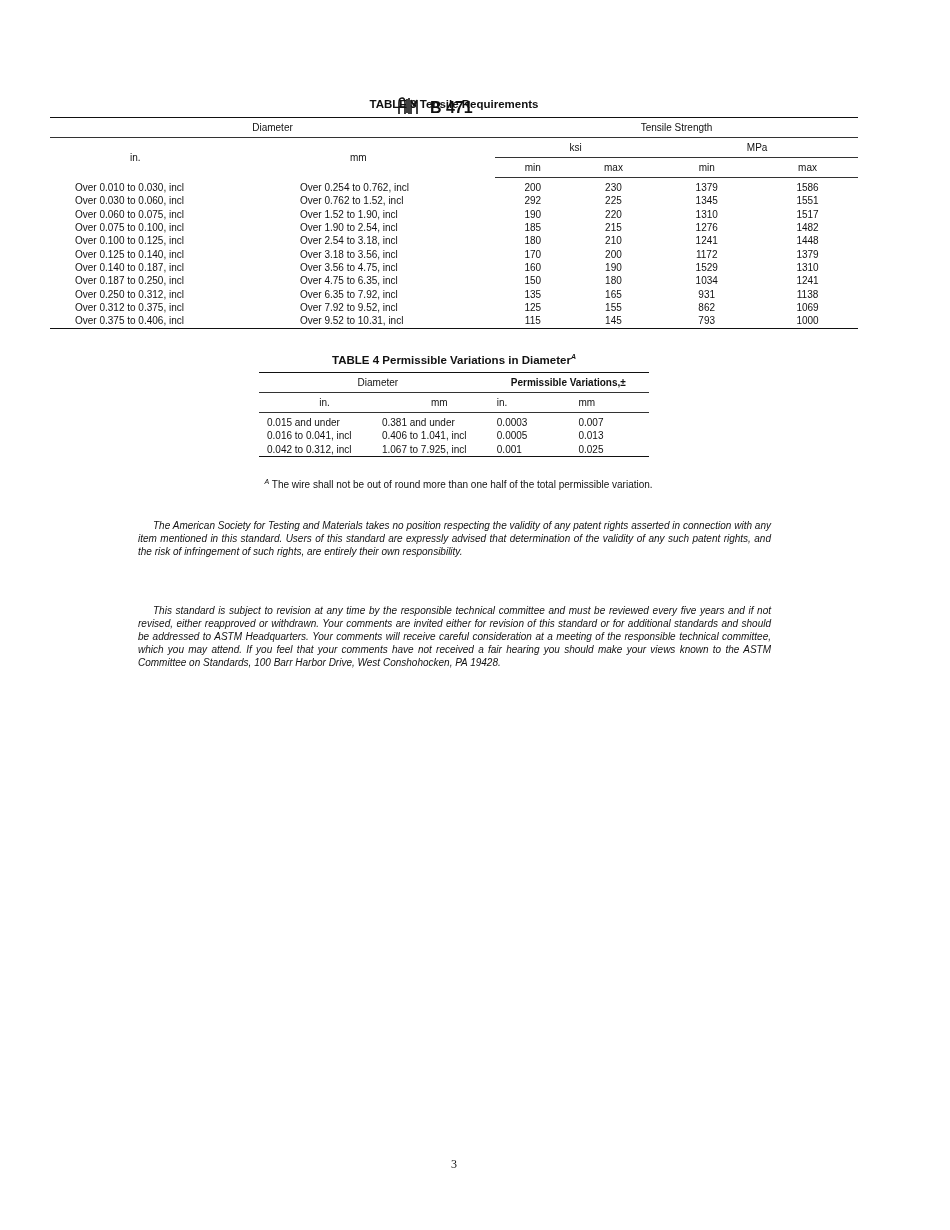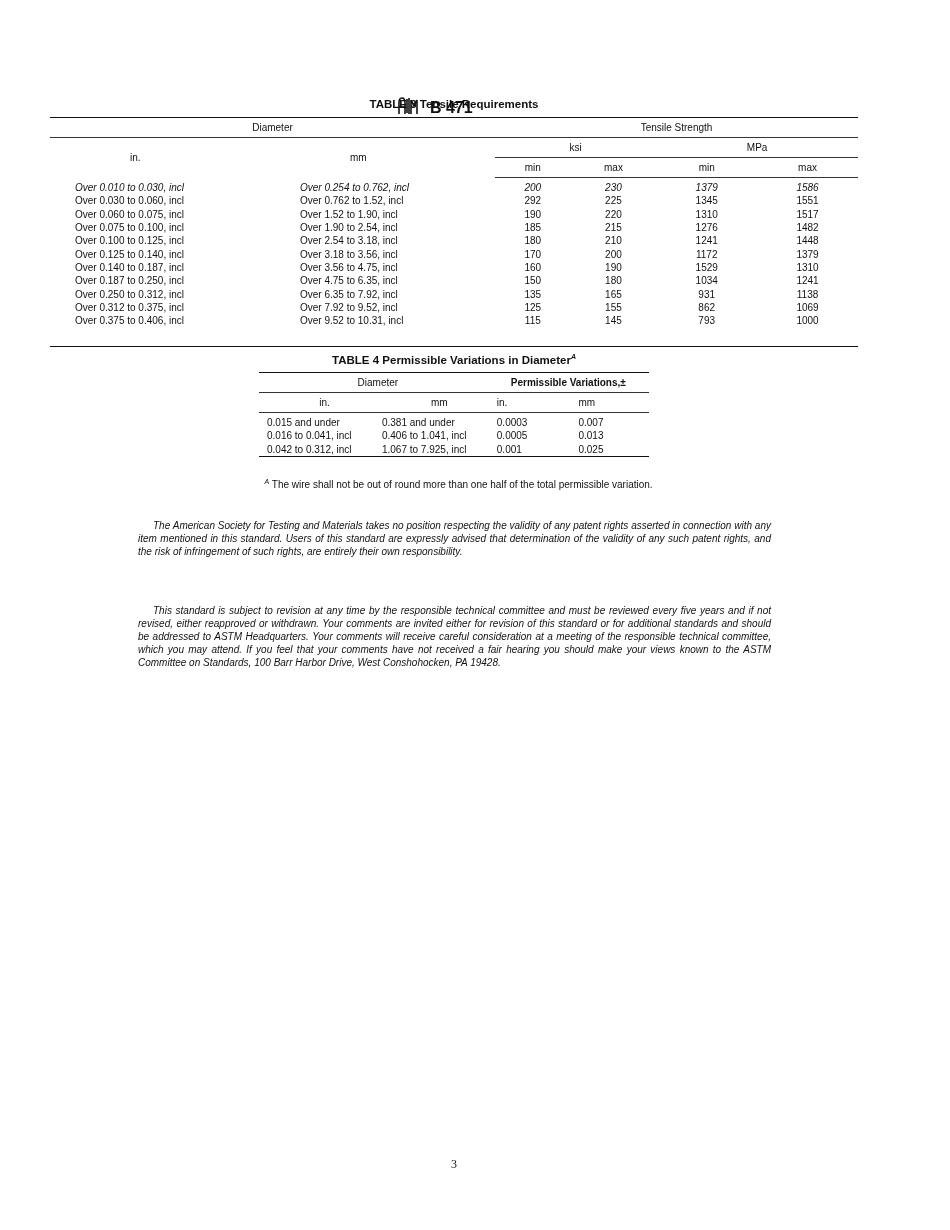--- a/index.html
+++ b/index.html
@@ -14,22 +14,22 @@
   table { border-collapse: collapse; font-size: 10px; }
   td, th { padding: 0; font-weight: normal; }
 
   
   .t3 { position: absolute; top: 117px; left: 50px; width: 808px; border-top: 1.5px solid #111; border-bottom: 1.5px solid #111; }
   .t3 th { height: 19px; text-align: center; }
   .t3 .r1 th { border-bottom: 1px solid #333; }
   .t3 .r2 th.sub { border-bottom: 1px solid #333; }
   .t3 .r3 th { border-bottom: 1px solid #333; height: 19px; }
   .t3 tbody td { height: 13.3px; line-height: 13px; }
-  .t3 tbody tr:first-child td { padding-top: 3px; font-style: italic; }
-  .t3 tbody tr:last-child td { padding-bottom: 19px; }
+  .t3 tbody tr:first-child td { padding-top: 3px; }
+  .t3 tbody tr:last-child td { padding-bottom: 1px; }
   .t3 .c-in { width: 170px; padding-left: 25px; text-align: left; }
   .t3 .c-mm { width: 145px; padding-left: 0; text-align: left; }
   .t3 .num { text-align: center; }
 
   
   .t4-title { position: absolute; top: 353px; left: 259px; width: 390px; text-align: center; font-weight: bold; font-size: 11.5px; }
   .t4-title sup { font-style: italic; font-size: 7px; }
   .t4 { position: absolute; top: 372px; left: 259px; width: 390px; border-top: 1.5px solid #111; border-bottom: 1.5px solid #111; }
   .t4 th { height: 19px; }
   .t4 .r1 th { border-bottom: 1px solid #333; }

